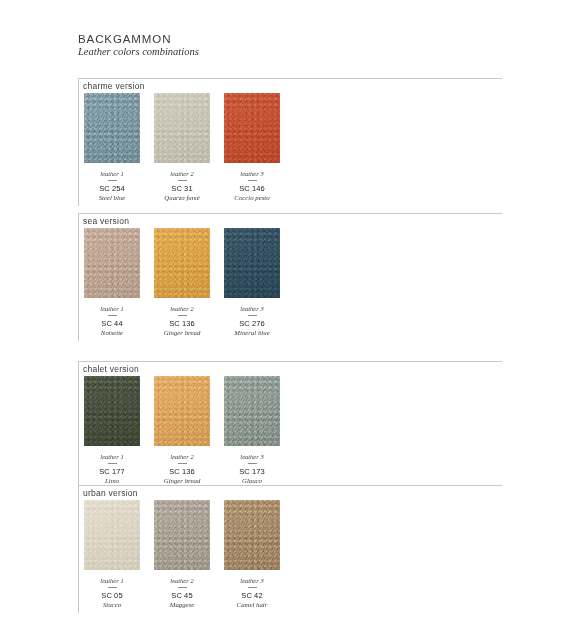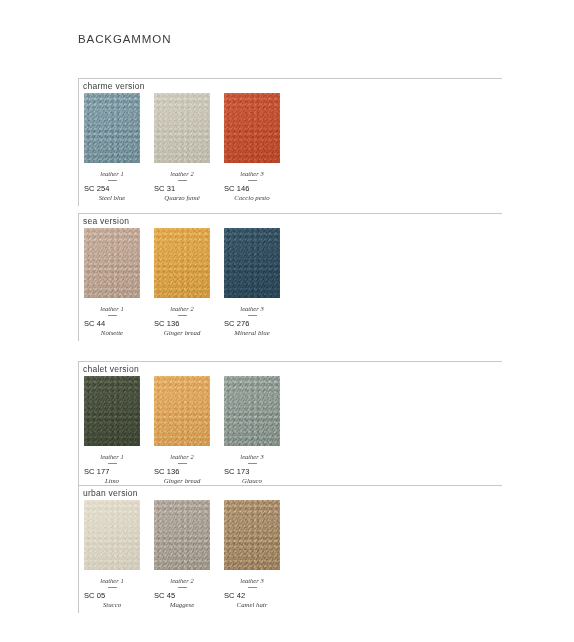--- a/index.html
+++ b/index.html
@@ -79,36 +79,37 @@
 
   .lbl-leather{
     margin-top:7px;text-align:center;
     font-family:"Liberation Serif", serif;font-style:italic;
     font-size:6.5px;color:#3c3c3c;line-height:8px;
   }
   .tick{
     width:9px;height:1px;background:#8d8d8d;margin:2px auto 3px auto;
   }
   .lbl-code{
-    font-family:"Liberation Sans", sans-serif;
+    text-align:center;font-family:"Liberation Sans", sans-serif;
     font-size:7.5px;color:#232323;letter-spacing:.1px;line-height:9px;
   }
   .lbl-name{
     text-align:center;font-family:"Liberation Serif", serif;
     font-style:italic;font-size:6.8px;color:#3c3c3c;line-height:8.5px;
     margin-top:1px;
   }
 </style>
 </head>
 <body>
 
 <div class="page">
 
   <div class="header">
     <div class="doc-title">BACKGAMMON</div>
+    <div class="doc-sub2">Leather colors combinations</div>
   </div>
 
   <div id="groups-host">
       <div class="group" style="top: 78px; height: 128px;">
         <div class="group-rule"></div>
         <div class="group-vrule"></div>
         <div class="group-title">charme version</div>
         <div class="swatch-row">
           <div class="cell c0">
             <div class="swatch" style="background-color: rgb(123, 152, 163);">

